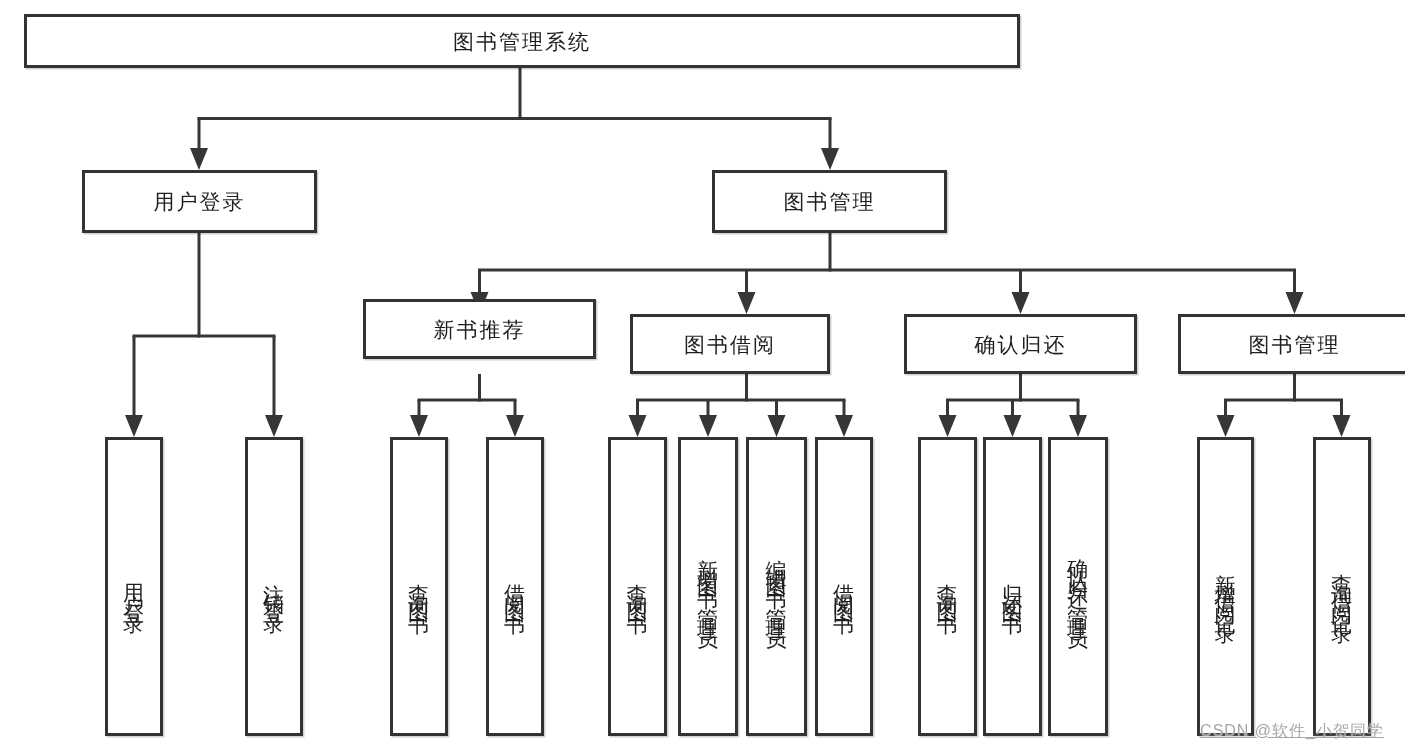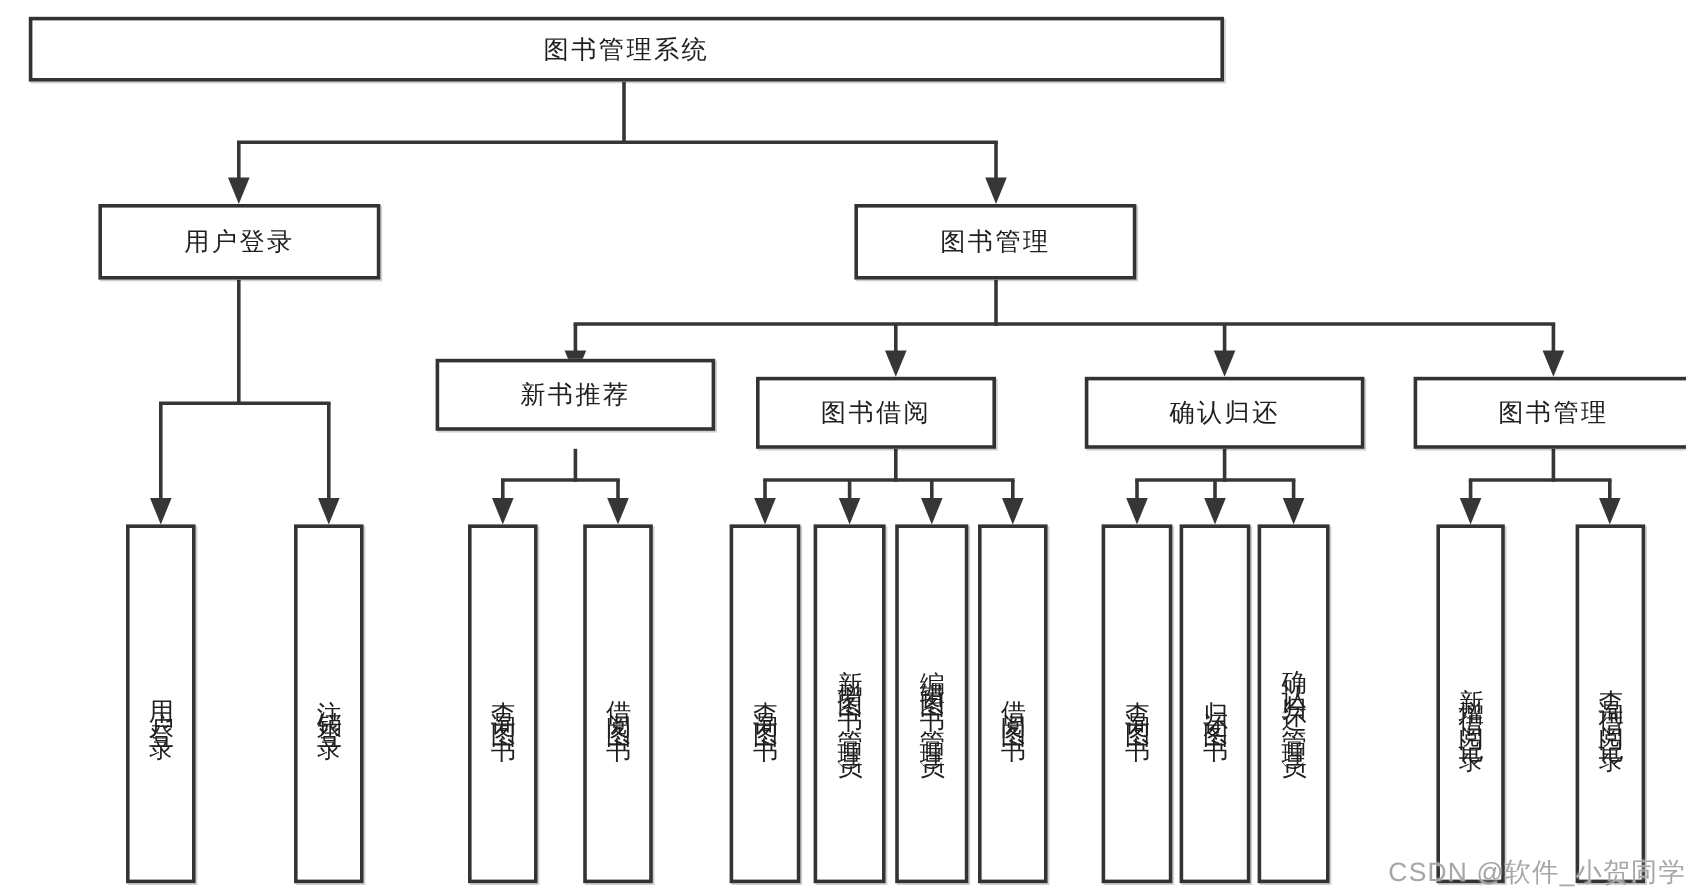--- a/index.html
+++ b/index.html
@@ -18,23 +18,24 @@
     display:flex;align-items:center;justify-content:center;
     font-size:21px;line-height:1;letter-spacing:2px;
     box-shadow:1.5px 1.5px 0 rgba(0,0,0,0.18);
   }
   .node .lbl{white-space:nowrap;}
   .vnode .lbl{
     writing-mode:vertical-rl;text-orientation:mixed;
     letter-spacing:10px;white-space:normal;line-height:1;
   }
   .watermark{
-    position:absolute;right:0;bottom:5px;z-index:5;
-    font-size:22px;letter-spacing:1px;color:var(--watermark,#a6a6a6);
+    position:absolute;right:21px;bottom:5px;z-index:5;
+    font-size:16px;letter-spacing:1px;color:var(--watermark,#a6a6a6);
     text-shadow:0 0 2px #ffffff;
+    text-decoration:underline;
   }
 </style>
 </head>
 <body>
 
 <div class="canvas">
 
   <svg class="connectors" width="1405" height="747" viewBox="0 0 1405 747">
 
     <line x1="520" y1="68" x2="520" y2="120"></line>

